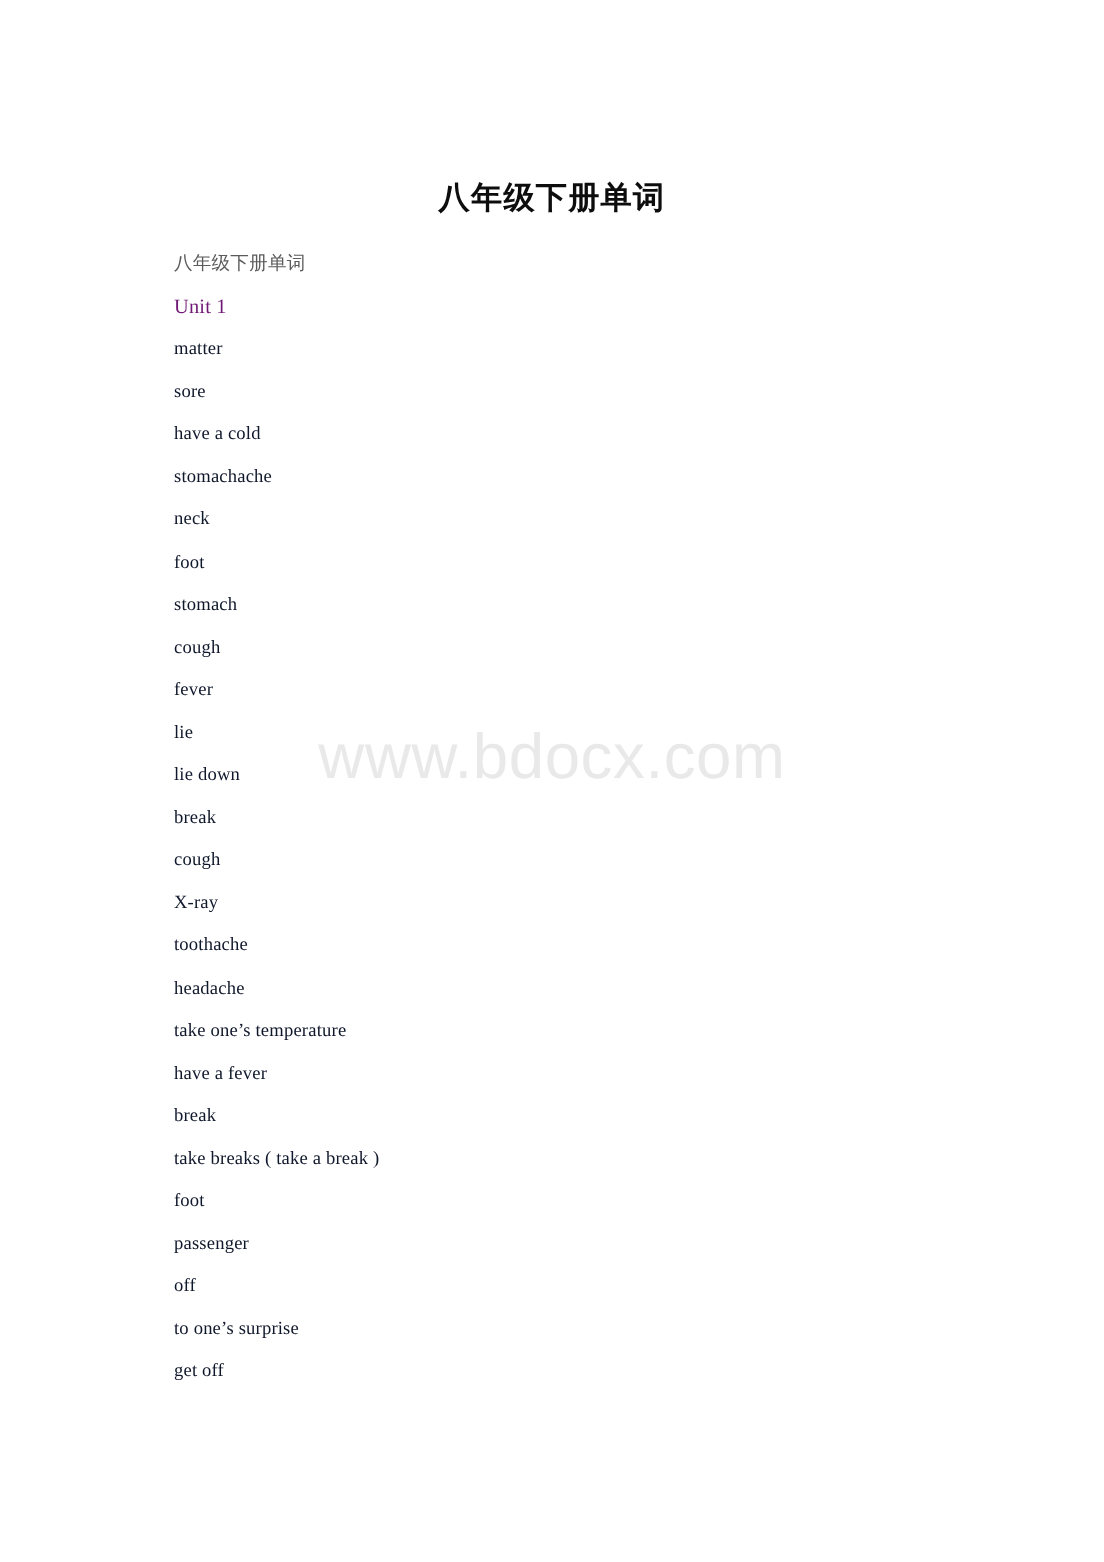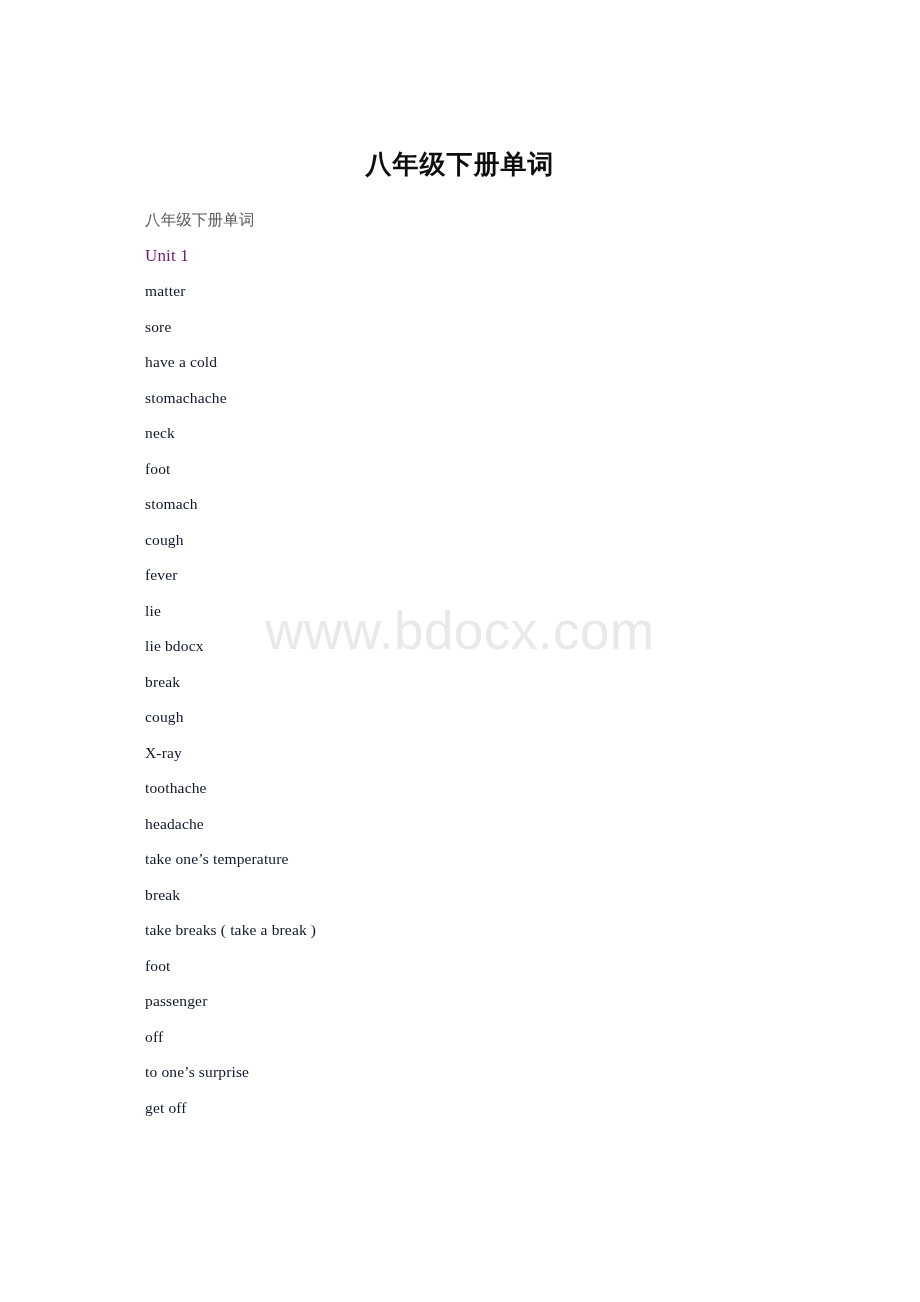--- a/index.html
+++ b/index.html
@@ -97,27 +97,28 @@
         <div class="doc-line">matter</div>
         <div class="doc-line">sore</div>
         <div class="doc-line">have a cold</div>
         <div class="doc-line">stomachache</div>
         <div class="doc-line">neck</div>
         <div class="doc-line">foot</div>
         <div class="doc-line">stomach</div>
         <div class="doc-line">cough</div>
         <div class="doc-line">fever</div>
         <div class="doc-line">lie</div>
-        <div class="doc-line">lie bdocx</div>
+        <div class="doc-line">lie down</div>
         <div class="doc-line">break</div>
         <div class="doc-line">cough</div>
         <div class="doc-line">X-ray</div>
         <div class="doc-line">toothache</div>
         <div class="doc-line">headache</div>
         <div class="doc-line">take one’s temperature</div>
+        <div class="doc-line">have a fever</div>
         <div class="doc-line">break</div>
         <div class="doc-line">take breaks ( take a break )</div>
         <div class="doc-line">foot</div>
         <div class="doc-line">passenger</div>
         <div class="doc-line">off</div>
         <div class="doc-line">to one’s surprise</div>
         <div class="doc-line">get off</div>
       </div>
 
   </div>

